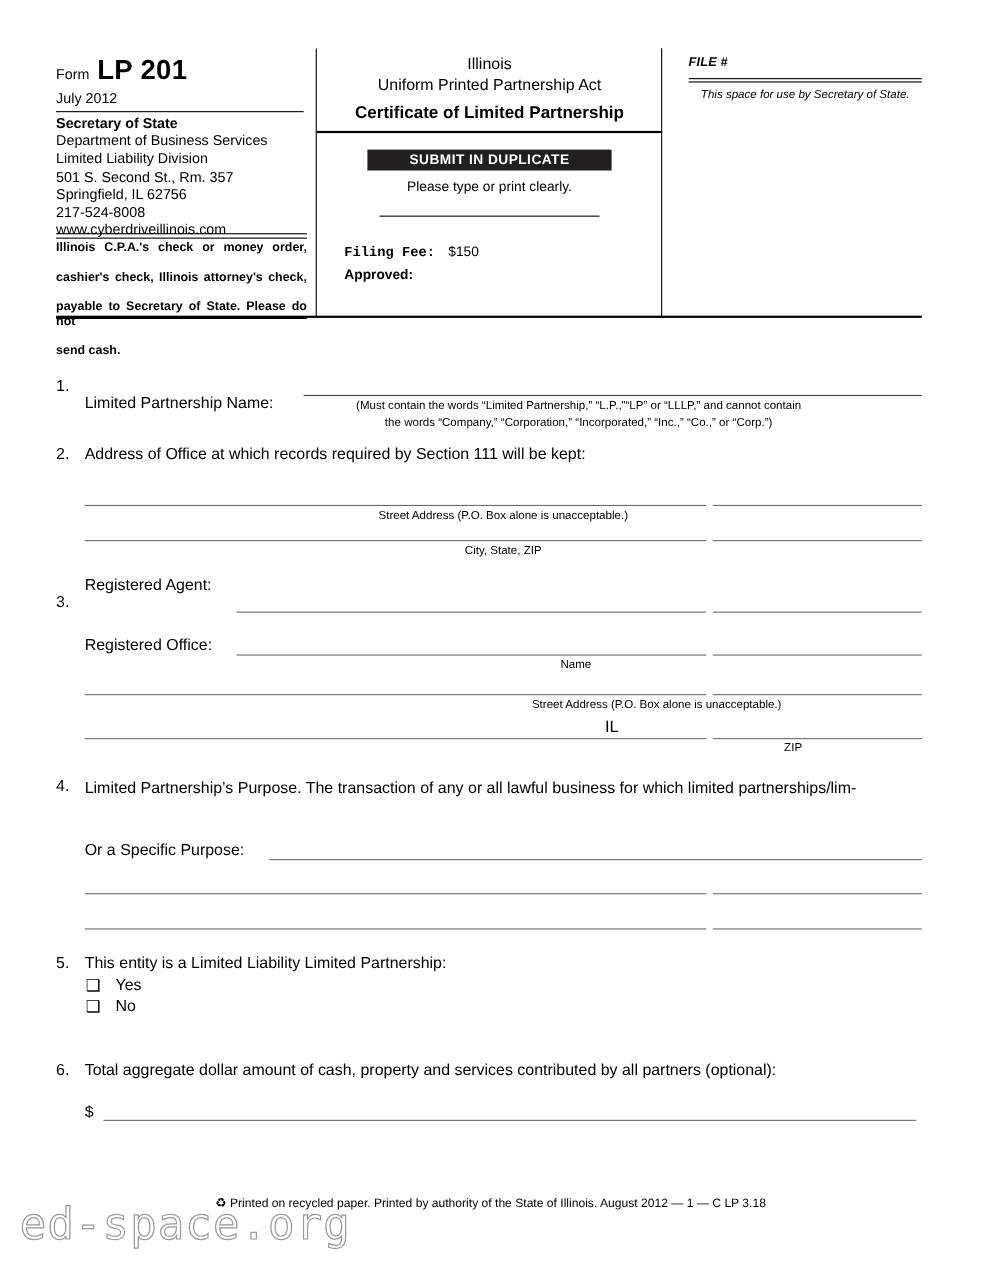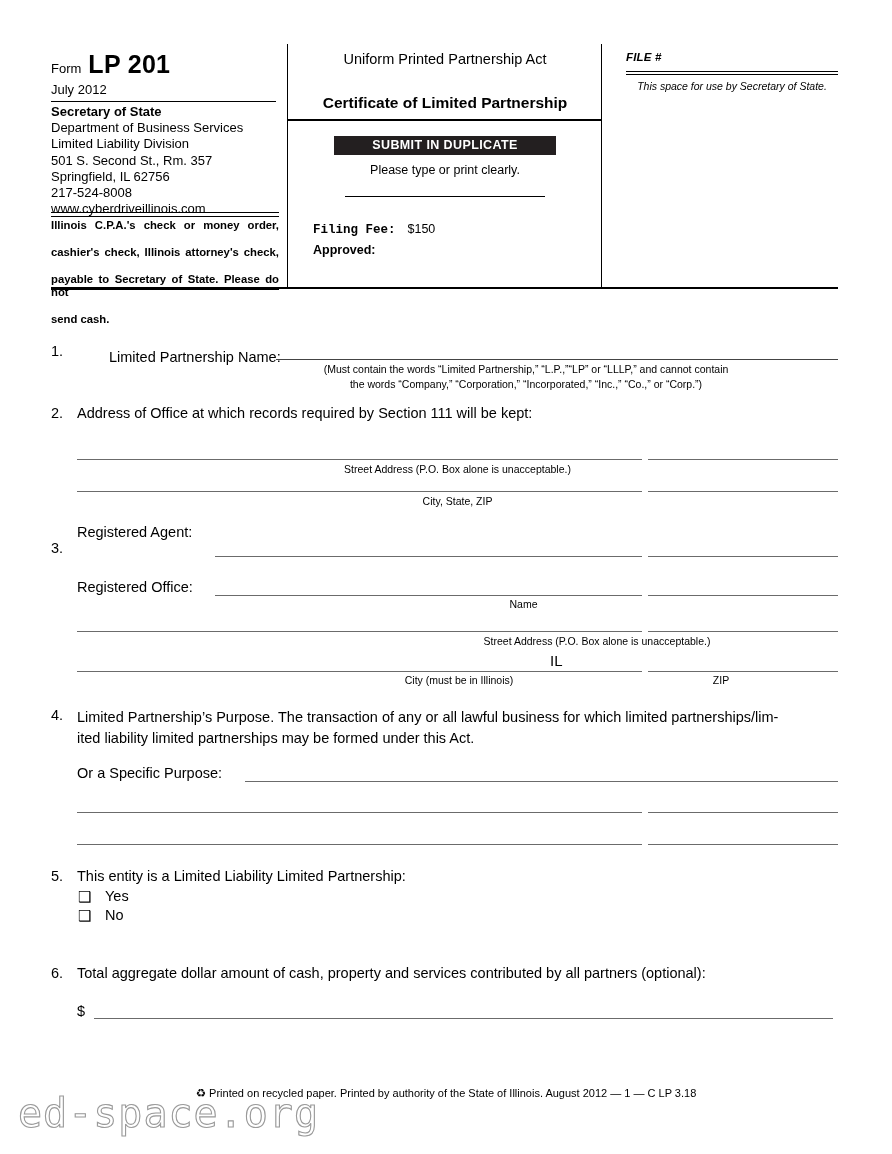--- a/index.html
+++ b/index.html
@@ -324,20 +324,21 @@
         <span class="pay-line-just">cashier's check, Illinois attorney's check,</span>
         <span class="pay-line-just">payable to Secretary of State. Please do not</span>
         <span>send cash.</span>
       </div>
 
       <div class="lc-rule-3"></div>
     </div>
 
     <div class="col-mid">
       <div class="mid-title">
+        <div>Illinois</div>
         <div>Uniform Printed Partnership Act</div>
       </div>
       <div class="mid-sub">Certificate of Limited Partnership</div>
       <div class="mid-rule"></div>
 
       <div class="dup-bar">SUBMIT IN DUPLICATE</div>
       <div class="mid-please">Please type or print clearly.</div>
       <div class="mid-short-rule"></div>
 
       <div class="fee-row">
@@ -350,21 +351,21 @@
       <div class="file-label">FILE #</div>
       <div class="file-rule-a"></div>
       <div class="file-rule-b"></div>
       <div class="file-note">This space for use by Secretary of State.</div>
     </div>
   </div>
 
   <div class="header-bottom-rule"></div>
 
   <div class="num" style="left:51px; top:343px;">1.</div>
-  <div class="item" style="left:77px; top:349px;margin-left:32px;">Limited Partnership Name:</div>
+  <div class="item" style="left:77px; top:359px;">Limited Partnership Name:</div>
   <div class="rule-dark" style="left:276px; top:359px; width:562px;"></div>
   <div class="fine" style="left:216px; top:362px; width:620px;">
     <div>(Must contain the words “Limited Partnership,” “L.P.,”“LP” or “LLLP,” and cannot contain</div>
     <div>the words “Company,” “Corporation,” “Incorporated,” “Inc.,” “Co.,” or “Corp.”)</div>
   </div>
 
   <div class="num" style="left:51px; top:405px;">2.</div>
   <div class="item" style="left:77px; top:405px;">Address of Office at which records required by Section 111 will be kept:</div>
 
   <div class="rule" style="left:77px; top:459px; width:565px;"></div>
@@ -385,27 +386,25 @@
   <div class="rule" style="left:648px; top:595px; width:190px;"></div>
   <div class="caption" style="left:77px; top:598px; width:893px;">Name</div>
 
   <div class="rule" style="left:77px; top:631px; width:565px;"></div>
   <div class="rule" style="left:648px; top:631px; width:190px;"></div>
   <div class="caption" style="left:77px; top:635px; width:1040px;">Street Address (P.O. Box alone is unacceptable.)</div>
 
   <div class="item" style="left:550px; top:652px; font-size:15px;">IL</div>
   <div class="rule" style="left:77px; top:671px; width:565px;"></div>
   <div class="rule" style="left:648px; top:671px; width:190px;"></div>
-  <div class="caption" style="left:77px; top:674px; width:764px;">City (must be in Illinois)</div>
   <div class="caption" style="left:648px; top:674px; width:146px;">ZIP</div>
 
   <div class="num" style="left:51px; top:707px;">4.</div>
   <div class="item" style="left:77px; top:707px; width:765px; line-height:21px;">
     <div>Limited Partnership’s Purpose. The transaction of any or all lawful business for which limited partnerships/lim-</div>
-    <div>ited liability limited partnerships may be formed under this Act.</div>
   </div>
 
   <div class="item" style="left:77px; top:765px;">Or a Specific Purpose:</div>
   <div class="rule" style="left:245px; top:781px; width:593px;"></div>
   <div class="rule" style="left:77px; top:812px; width:565px;"></div>
   <div class="rule" style="left:648px; top:812px; width:190px;"></div>
   <div class="rule" style="left:77px; top:844px; width:565px;"></div>
   <div class="rule" style="left:648px; top:844px; width:190px;"></div>
 
   <div class="num" style="left:51px; top:868px;">5.</div>

